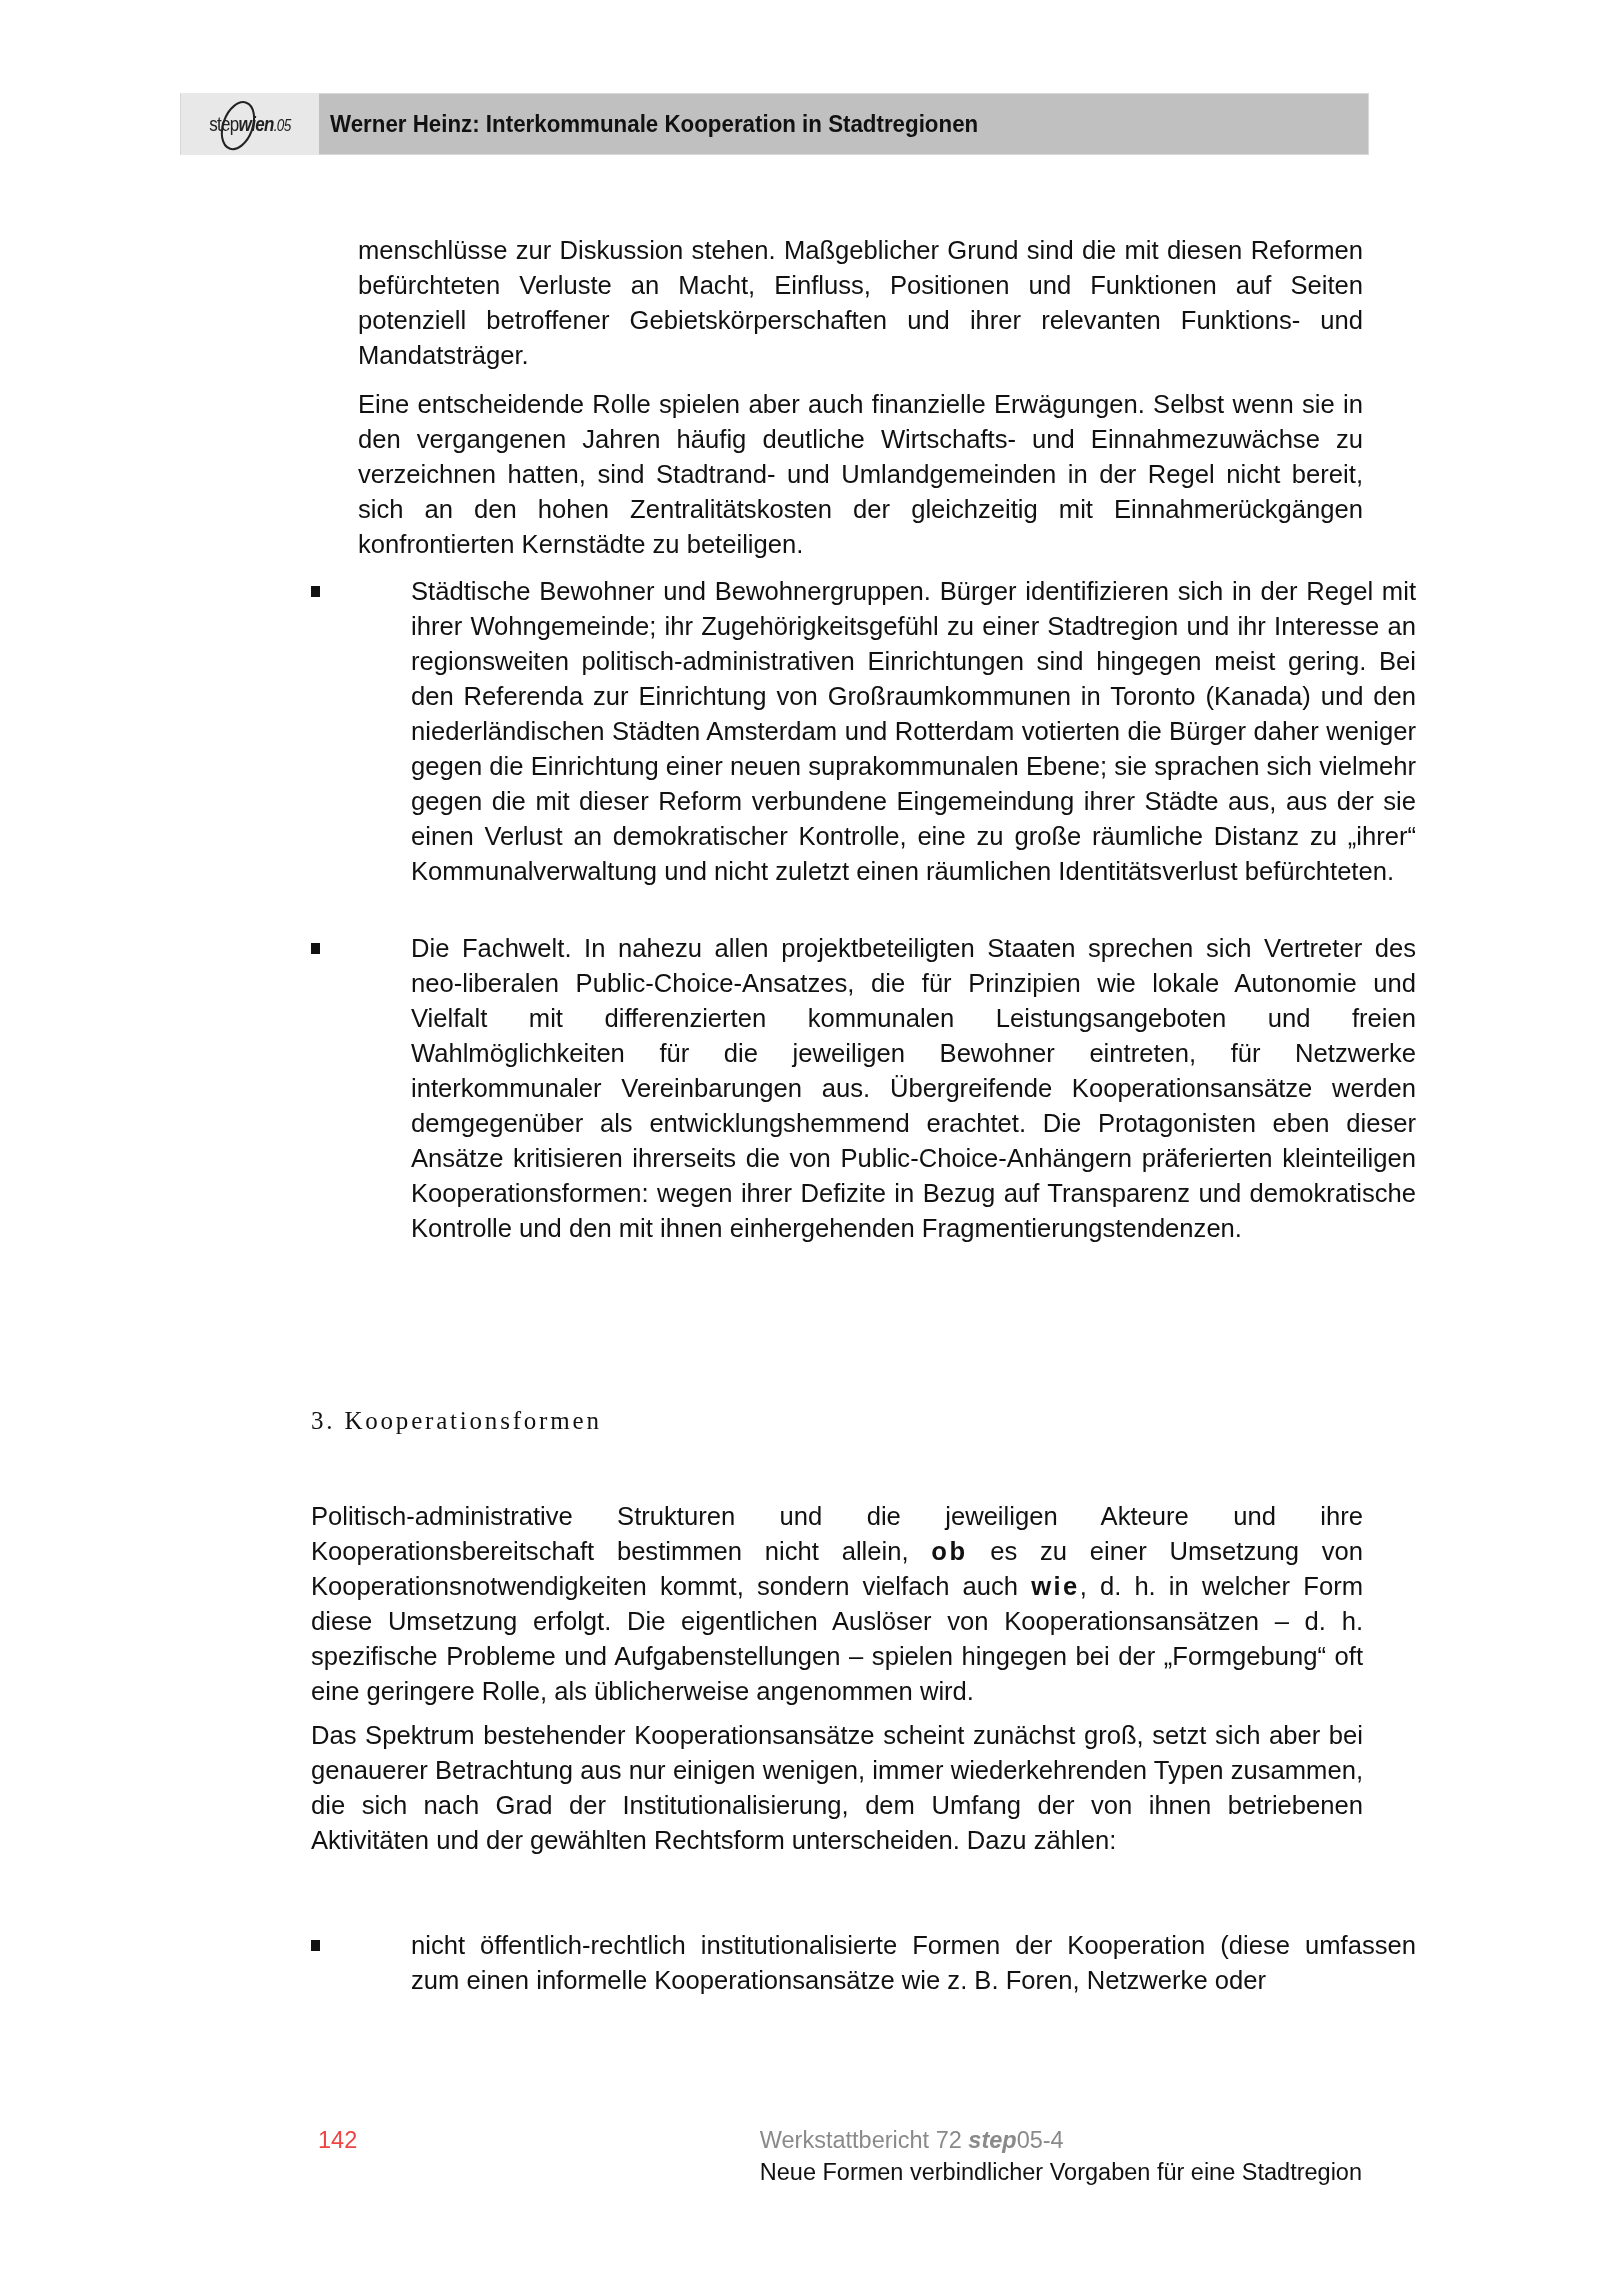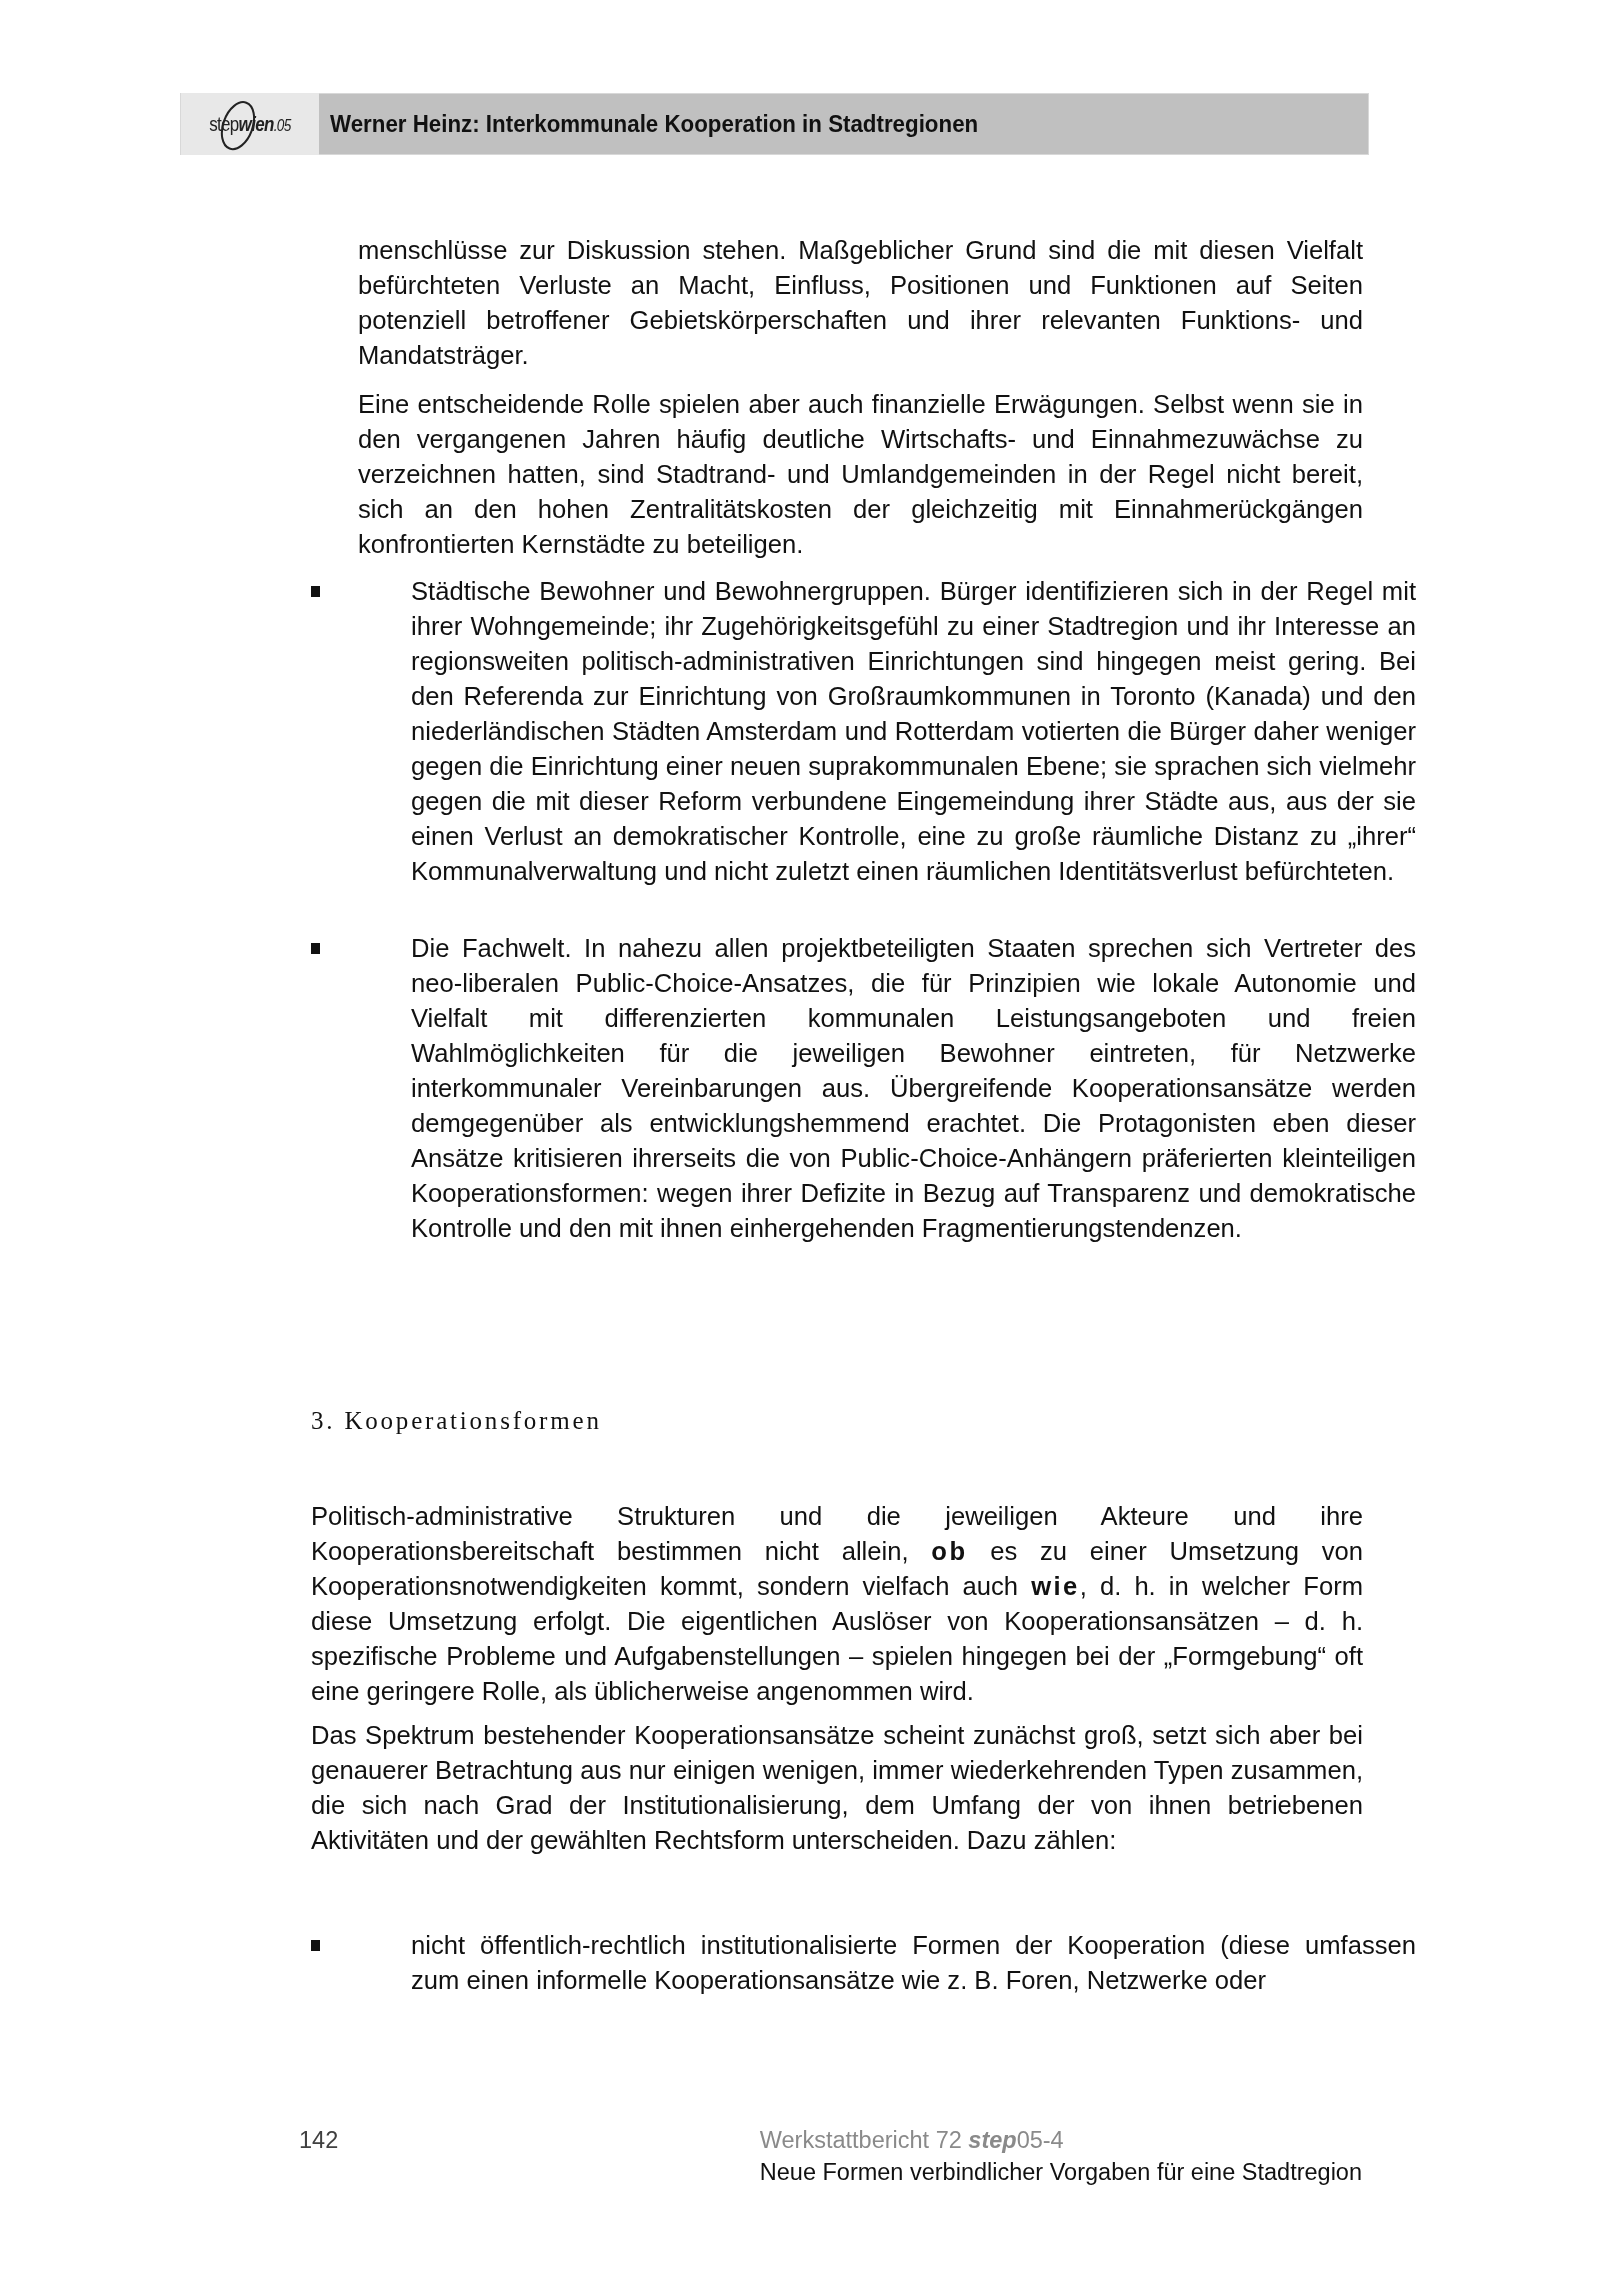--- a/index.html
+++ b/index.html
@@ -92,24 +92,24 @@
       left: 311px;
       top: 1407px;
       font-size: 25px;
       letter-spacing: 2.8px;
       color: #111;
       font-family: Liberation Serif, serif;
     }
     .emph { font-weight: bold; letter-spacing: 2.4px; }
     .footer-page {
       position: absolute;
-      left: 299px;
+      left: 318px;
       top: 2127px;
       font-size: 23.5px;
-      color: #404040;
+      color: #ef4444;
     }
     .footer-right {
       position: absolute;
       right: 260px;
       top: 2124px;
       text-align: left;
       font-size: 23.5px;
       line-height: 32px;
     }
     .footer-series { color: #8a8a8a; }
@@ -123,21 +123,21 @@
   <div class="logo">
     <svg width="118" height="62" viewBox="0 0 145 76">
       <ellipse cx="70" cy="40" rx="18" ry="30" fill="none" stroke="#222" stroke-width="2.5" transform="rotate(20 70 40)"></ellipse>
     </svg>
     <span class="logo-text"><span>step</span><span class="w">wien</span><span class="n">.05</span></span>
   </div>
   <div class="header-title">Werner Heinz:  Interkommunale Kooperation in Stadtregionen</div>
 </div>
 
 <div class="text indent" style="top: 233px;">
-  <p>menschlüsse zur Diskussion stehen. Maßgeblicher Grund sind die mit diesen Vielfalt befürchteten Verluste an Macht, Einfluss, Positionen und Funktionen auf Seiten potenziell betroffener Gebietskörperschaften und ihrer relevanten Funktions- und Mandatsträger.</p>
+  <p>menschlüsse zur Diskussion stehen. Maßgeblicher Grund sind die mit diesen Reformen befürchteten Verluste an Macht, Einfluss, Positionen und Funktionen auf Seiten potenziell betroffener Gebietskörperschaften und ihrer relevanten Funktions- und Mandatsträger.</p>
 </div>
 <div class="text indent" style="top: 387px;">
   <p>Eine entscheidende Rolle spielen aber auch finanzielle Erwägungen. Selbst wenn sie in den vergangenen Jahren häufig deutliche Wirtschafts- und Einnahmezuwächse zu verzeichnen hatten, sind Stadtrand- und Umlandgemeinden in der Regel nicht bereit, sich an den hohen Zentralitätskosten der gleichzeitig mit Einnahmerückgängen konfrontierten Kernstädte zu beteiligen.</p>
 </div>
 
 <div class="bullet-row" style="top: 574px;">
   <span class="bullet"></span>
   <div class="bullet-text">Städtische Bewohner und Bewohnergruppen. Bürger identifizieren sich in der Regel mit ihrer Wohngemeinde; ihr Zugehörigkeitsgefühl zu einer Stadtregion und ihr Interesse an regionsweiten politisch-administrativen Einrichtungen sind hingegen meist gering. Bei den Referenda zur Einrichtung von Großraumkommunen in  Toronto (Kanada) und den niederländischen Städten Amsterdam und Rotterdam votierten die Bürger daher weniger gegen die Einrichtung einer neuen suprakommunalen Ebene; sie sprachen sich vielmehr gegen die mit dieser Reform verbundene Eingemeindung ihrer Städte aus, aus der sie einen Verlust an demokratischer Kontrolle, eine zu große räumliche Distanz zu „ihrer“ Kommunalverwaltung und nicht zuletzt einen räumlichen Identitätsverlust befürchteten.</div>
 </div>
 

